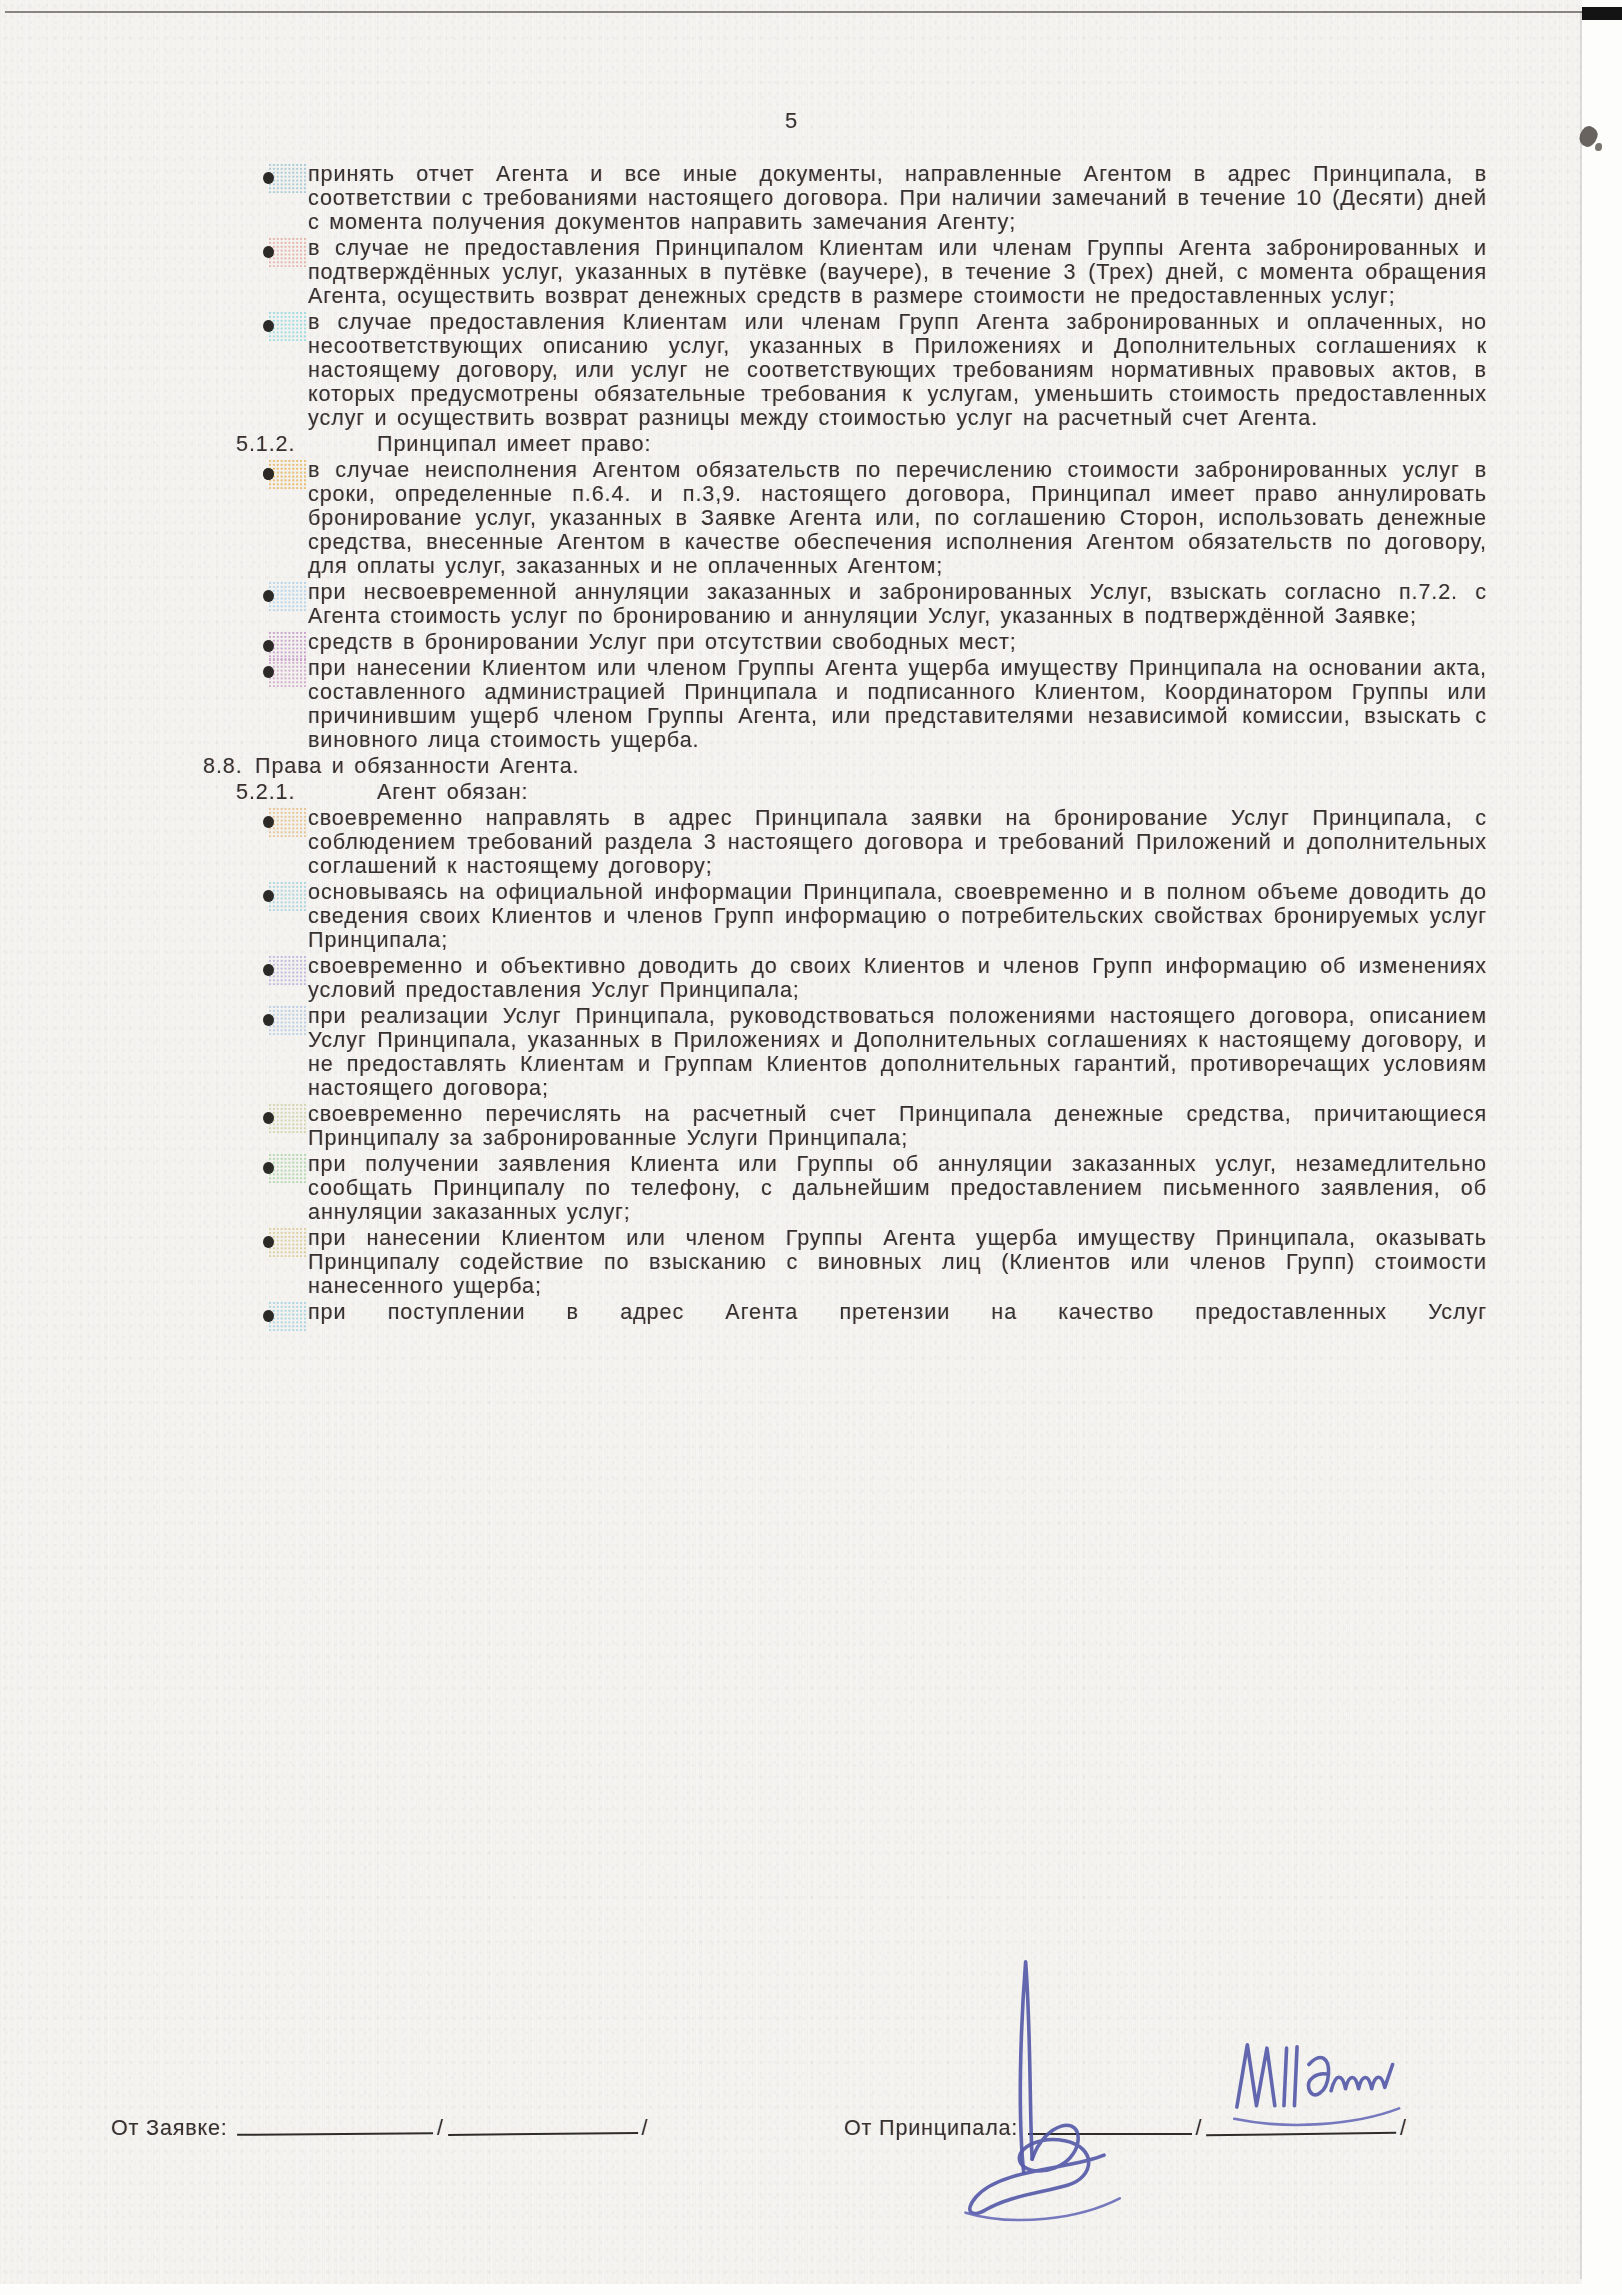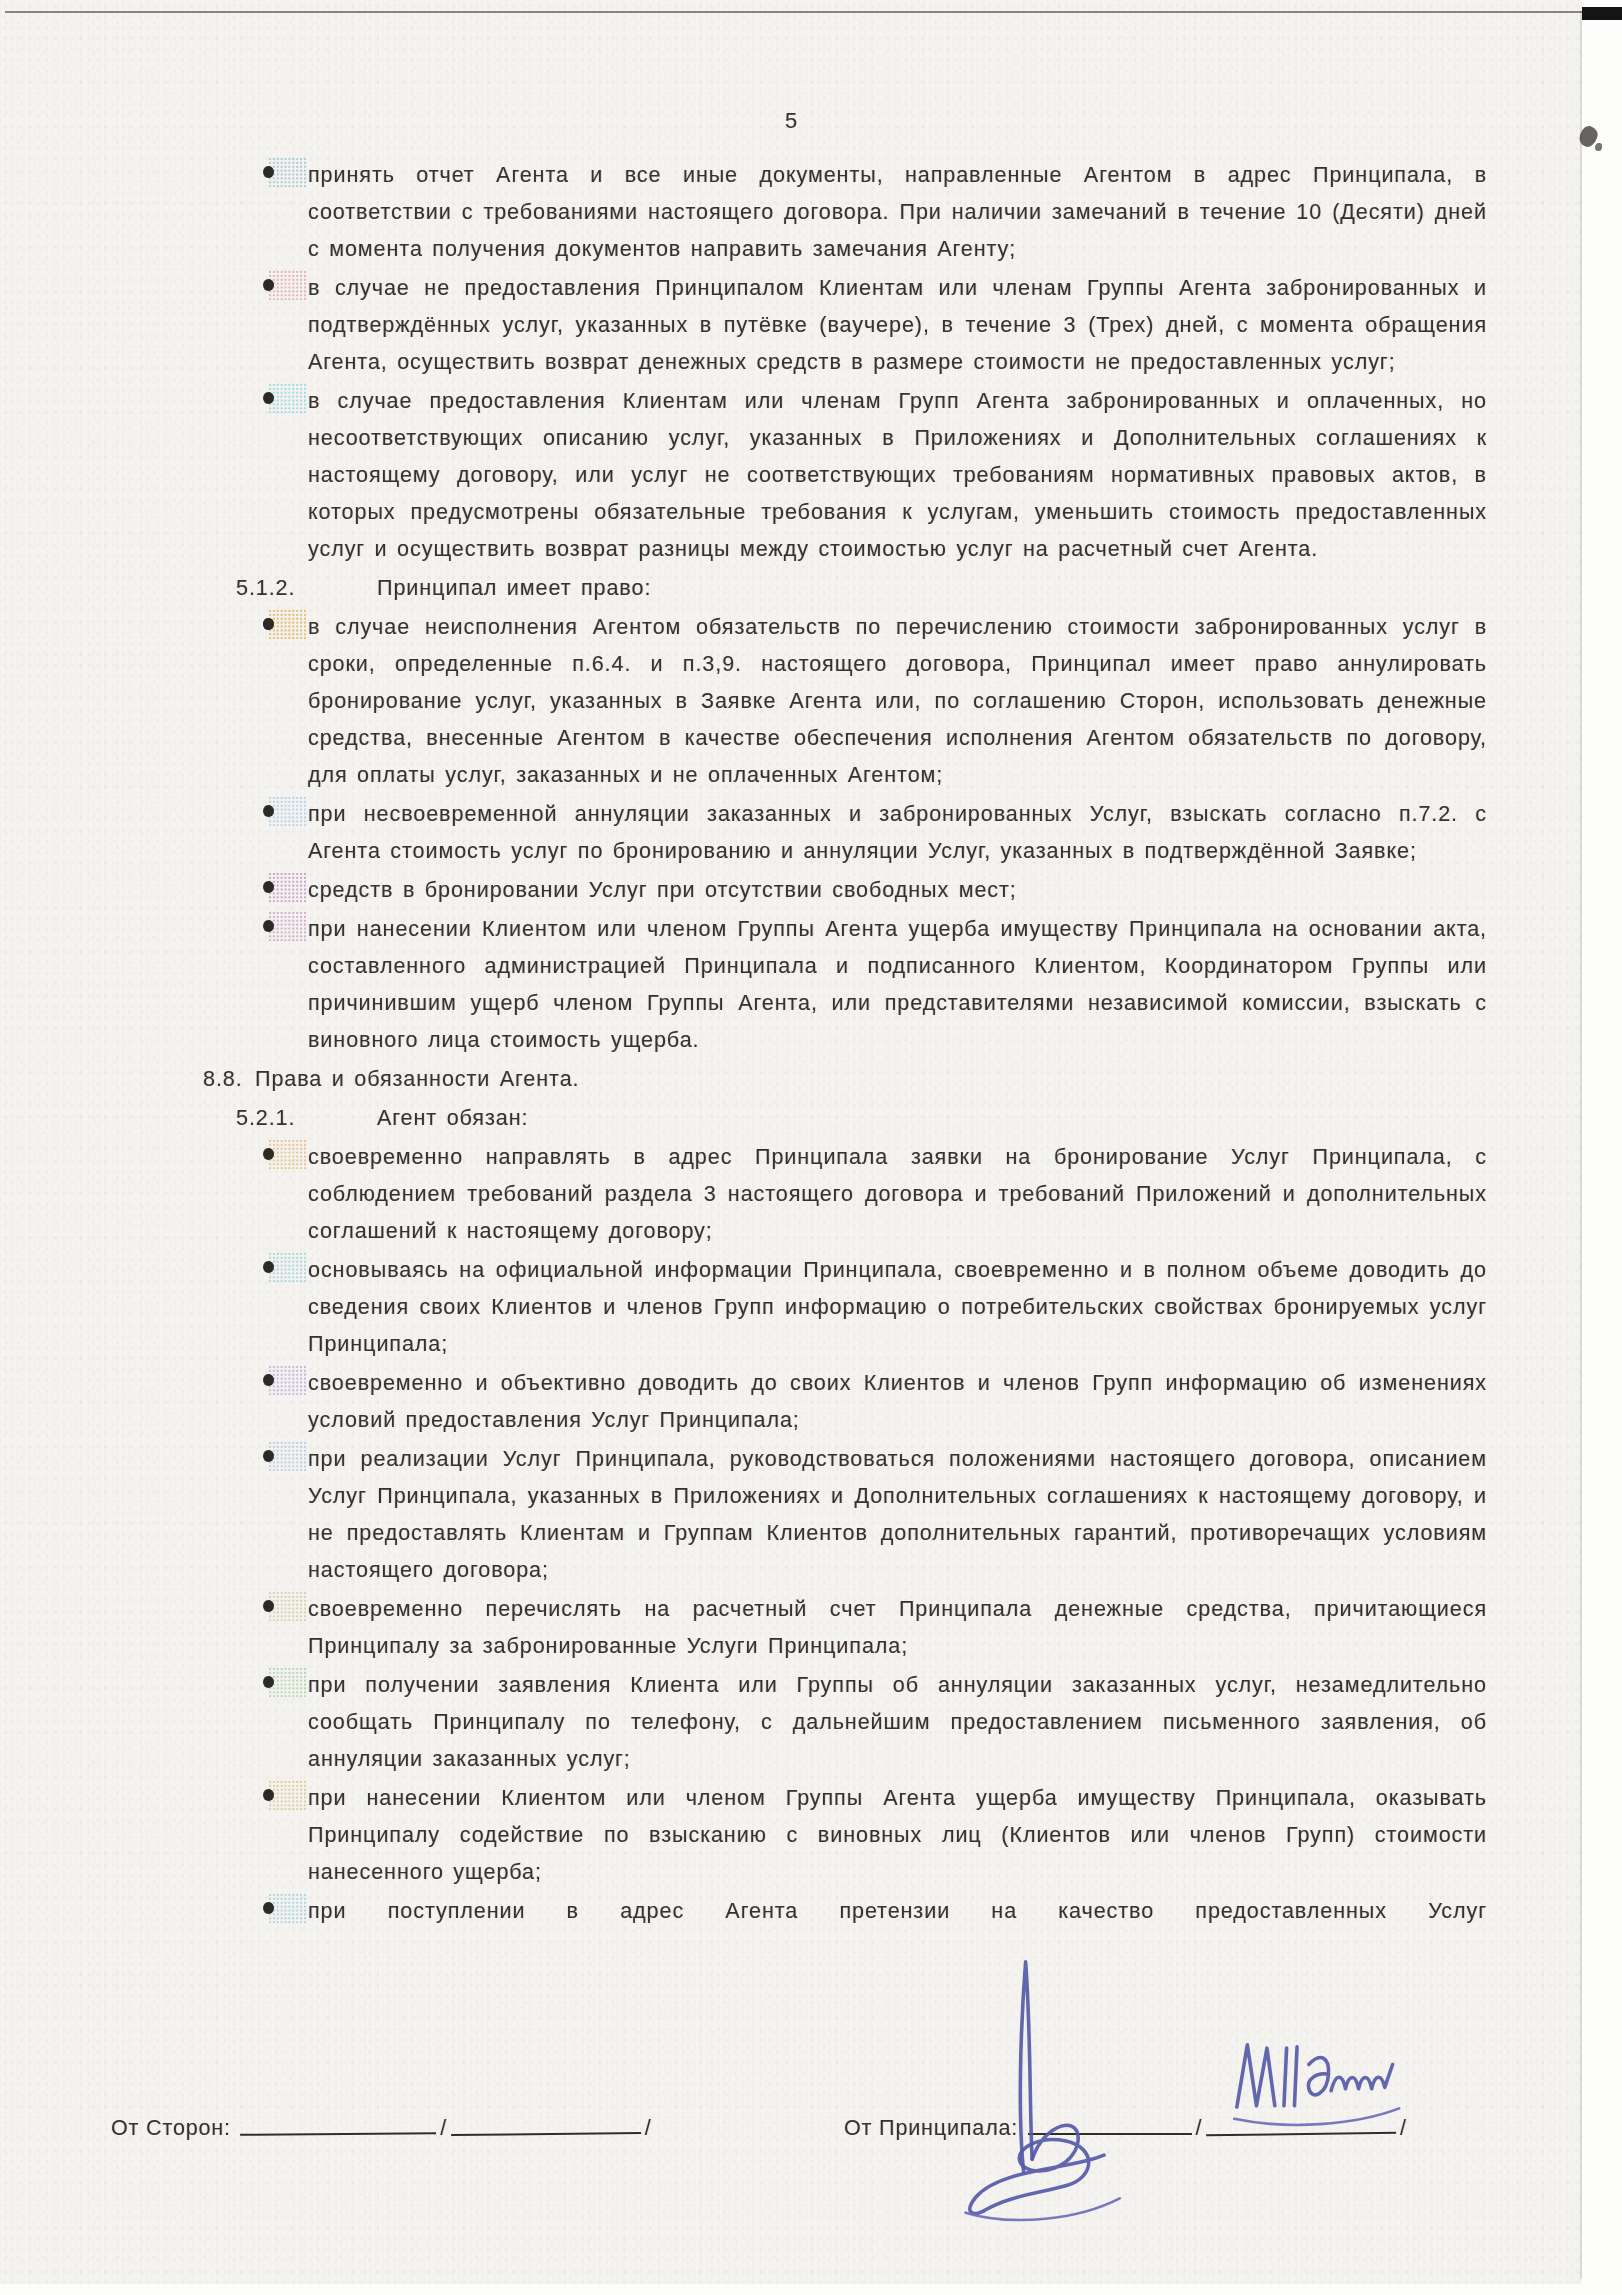--- a/index.html
+++ b/index.html
@@ -29,22 +29,22 @@
   .ink-blob2 { position:absolute; left:1595px; top:143px; width:6.5px; height:7.9px;
     background:#55504b; border-radius:60% 40% 55% 45%; opacity:.8; }
 
   .page-number {
     position:absolute; left:0; top:105px; width:1582px;
     text-align:center; font-size:22px; line-height:31px;
     text-shadow:0.7px 0 0 rgba(190,60,40,0.18), -0.7px 0 0 rgba(50,110,190,0.18);
   }
 
   .content {
-    position:absolute; left:203px; top:154px; width:1284px;
-    font-size:21.6px; line-height:37px; letter-spacing:0.9px; word-spacing:2.6px;
+    position:absolute; left:203px; top:160px; width:1284px;
+    font-size:21.6px; line-height:24px; letter-spacing:0.9px; word-spacing:2.6px;
     text-shadow:0.7px 0 0 rgba(190,60,40,0.16), -0.7px 0 0 rgba(50,110,190,0.16);
     hyphens:none;
   }
   .blk { position:relative; margin-top:2px; }
   .blk.bullet { padding-left:105px; text-align:justify; }
   .blk.bullet.fj { text-align-last:justify; }
   .blk.section { text-align:left; }
   .blk .marker {
     position:absolute; left:65px; top:1.3px; width:38px; height:30px;
     background-image:radial-gradient(circle, var(--hl,#bcd) 42%, transparent 46%);
@@ -102,21 +102,21 @@
     <div class="blk bullet"><span class="marker" style="--hl: #b8aede;"></span><span class="dot"></span><span>своевременно и объективно доводить до своих Клиентов и членов Групп информацию об изменениях условий предоставления Услуг Принципала;</span></div>
     <div class="blk bullet"><span class="marker" style="--hl: #b0c8e4;"></span><span class="dot"></span><span>при реализации Услуг Принципала, руководствоваться положениями настоящего договора, описанием Услуг Принципала, указанных в Приложениях и Дополнительных соглашениях к настоящему договору, и не предоставлять Клиентам и Группам Клиентов дополнительных гарантий, противоречащих условиям настоящего договора;</span></div>
     <div class="blk bullet"><span class="marker" style="--hl: #ccd0a2;"></span><span class="dot"></span><span>своевременно перечислять на расчетный счет Принципала денежные средства, причитающиеся Принципалу за забронированные Услуги Принципала;</span></div>
     <div class="blk bullet"><span class="marker" style="--hl: #a8d4a4;"></span><span class="dot"></span><span>при получении заявления Клиента или Группы об аннуляции заказанных услуг, незамедлительно сообщать Принципалу по телефону, с дальнейшим предоставлением письменного заявления, об аннуляции заказанных услуг;</span></div>
     <div class="blk bullet"><span class="marker" style="--hl: #d8c890;"></span><span class="dot"></span><span>при нанесении Клиентом или членом Группы Агента ущерба имуществу Принципала, оказывать Принципалу содействие по взысканию с виновных лиц (Клиентов или членов Групп) стоимости нанесенного ущерба;</span></div>
     <div class="blk bullet fj"><span class="marker" style="--hl: #9ed0e0;"></span><span class="dot"></span><span>при поступлении в адрес Агента претензии на качество предоставленных Услуг</span></div>
   </div>
 
 <div class="footer">
   <div class="fgroup agent">
-    <span>От Сторон:</span>
+    <span>От Заявке:</span>
     <span class="sline a1"></span><span class="slash">/</span><span class="sline a2"></span><span class="slash">/</span>
   </div>
   <div class="fgroup principal">
     <span>От Принципала:</span>
     <span class="sline p1"></span><span class="slash">/</span><span class="sline p2"></span><span class="slash">/</span>
   </div>
 </div>
 
 <svg class="sig" style="left:942px; top:1950px;" width="196" height="281" viewBox="0 0 300 430">
   <path d="M125 340 C116 255 120 120 128 18 C136 125 134 245 138 320"></path>

